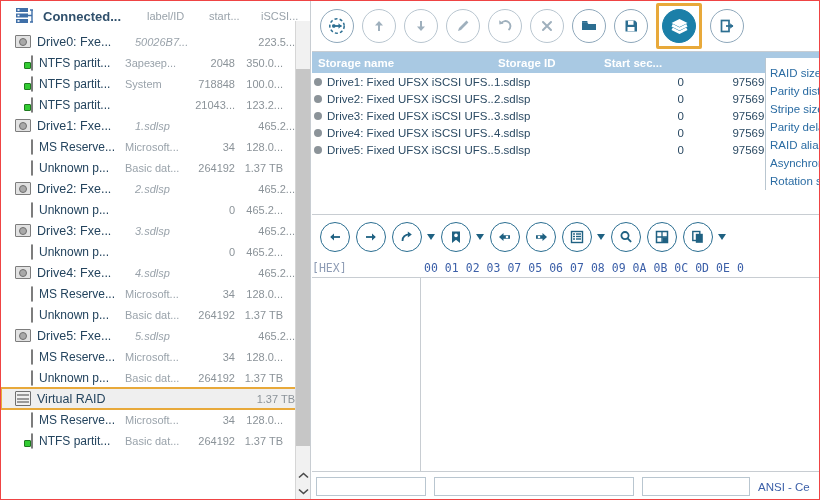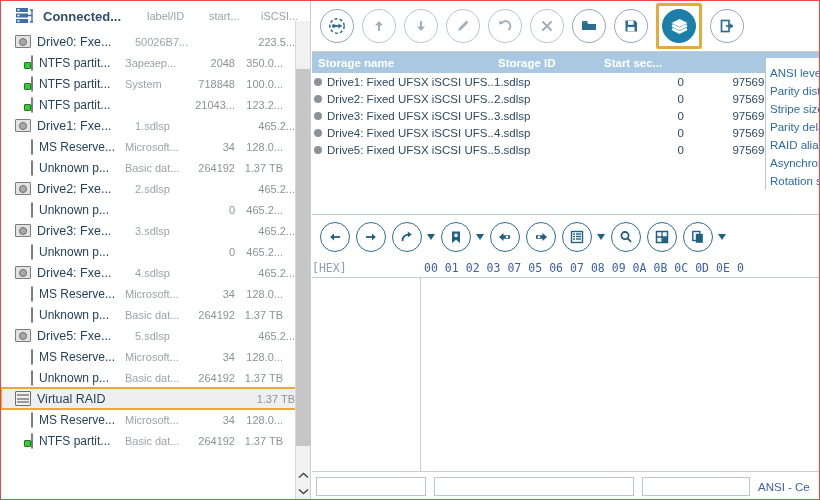--- a/index.html
+++ b/index.html
@@ -78,21 +78,21 @@
   }
   .row .tot {
     color: #8b9399;
     font-size: 11px;
     text-align: right;
     white-space: nowrap;
   }
   
   .row.d0 { padding-left: 14px; }
   .row.d0 .nm  { width: 96px; font-size: 12.5px; }
-  .row.d0 .lbl { width: 62px; }
+  .row.d0 .lbl { width: 62px; font-style: italic; }
   .row.d0 .st  { width: 52px; }
   .row.d0 .tot { width: 58px; padding-right: 12px; }
 
   .row.d1 { padding-left: 30px; }
   .row.d1 .nm  { width: 84px; }
   .row.d1 .lbl { width: 60px; }
   .row.d1 .st  { width: 50px; }
   .row.d1 .tot { width: 60px; padding-right: 12px; }
 
   .row.selected {
@@ -722,21 +722,21 @@
             <span class="dot"></span>
             <span class="sc-name">Drive5: Fixed UFSX iSCSI UFS...</span>
             <span class="sc-id">5.sdlsp</span>
             <span class="sc-sec">0</span>
             <span class="sc-size">975699967</span>
           </div>
         </div>
     </div>
 
     <div id="raid-props">
-        <div class="pr">ANSI leve</div>
+        <div class="pr">RAID size</div>
         <div class="pr">Parity dist</div>
         <div class="pr">Stripe size</div>
         <div class="pr">Parity dela</div>
         <div class="pr">RAID alias</div>
         <div class="pr">Asynchror</div>
         <div class="pr">Rotation s</div>
       </div>
 
     <div style="position:absolute; left:0; right:0; top:213px;">
       <div class="hsep"></div>

